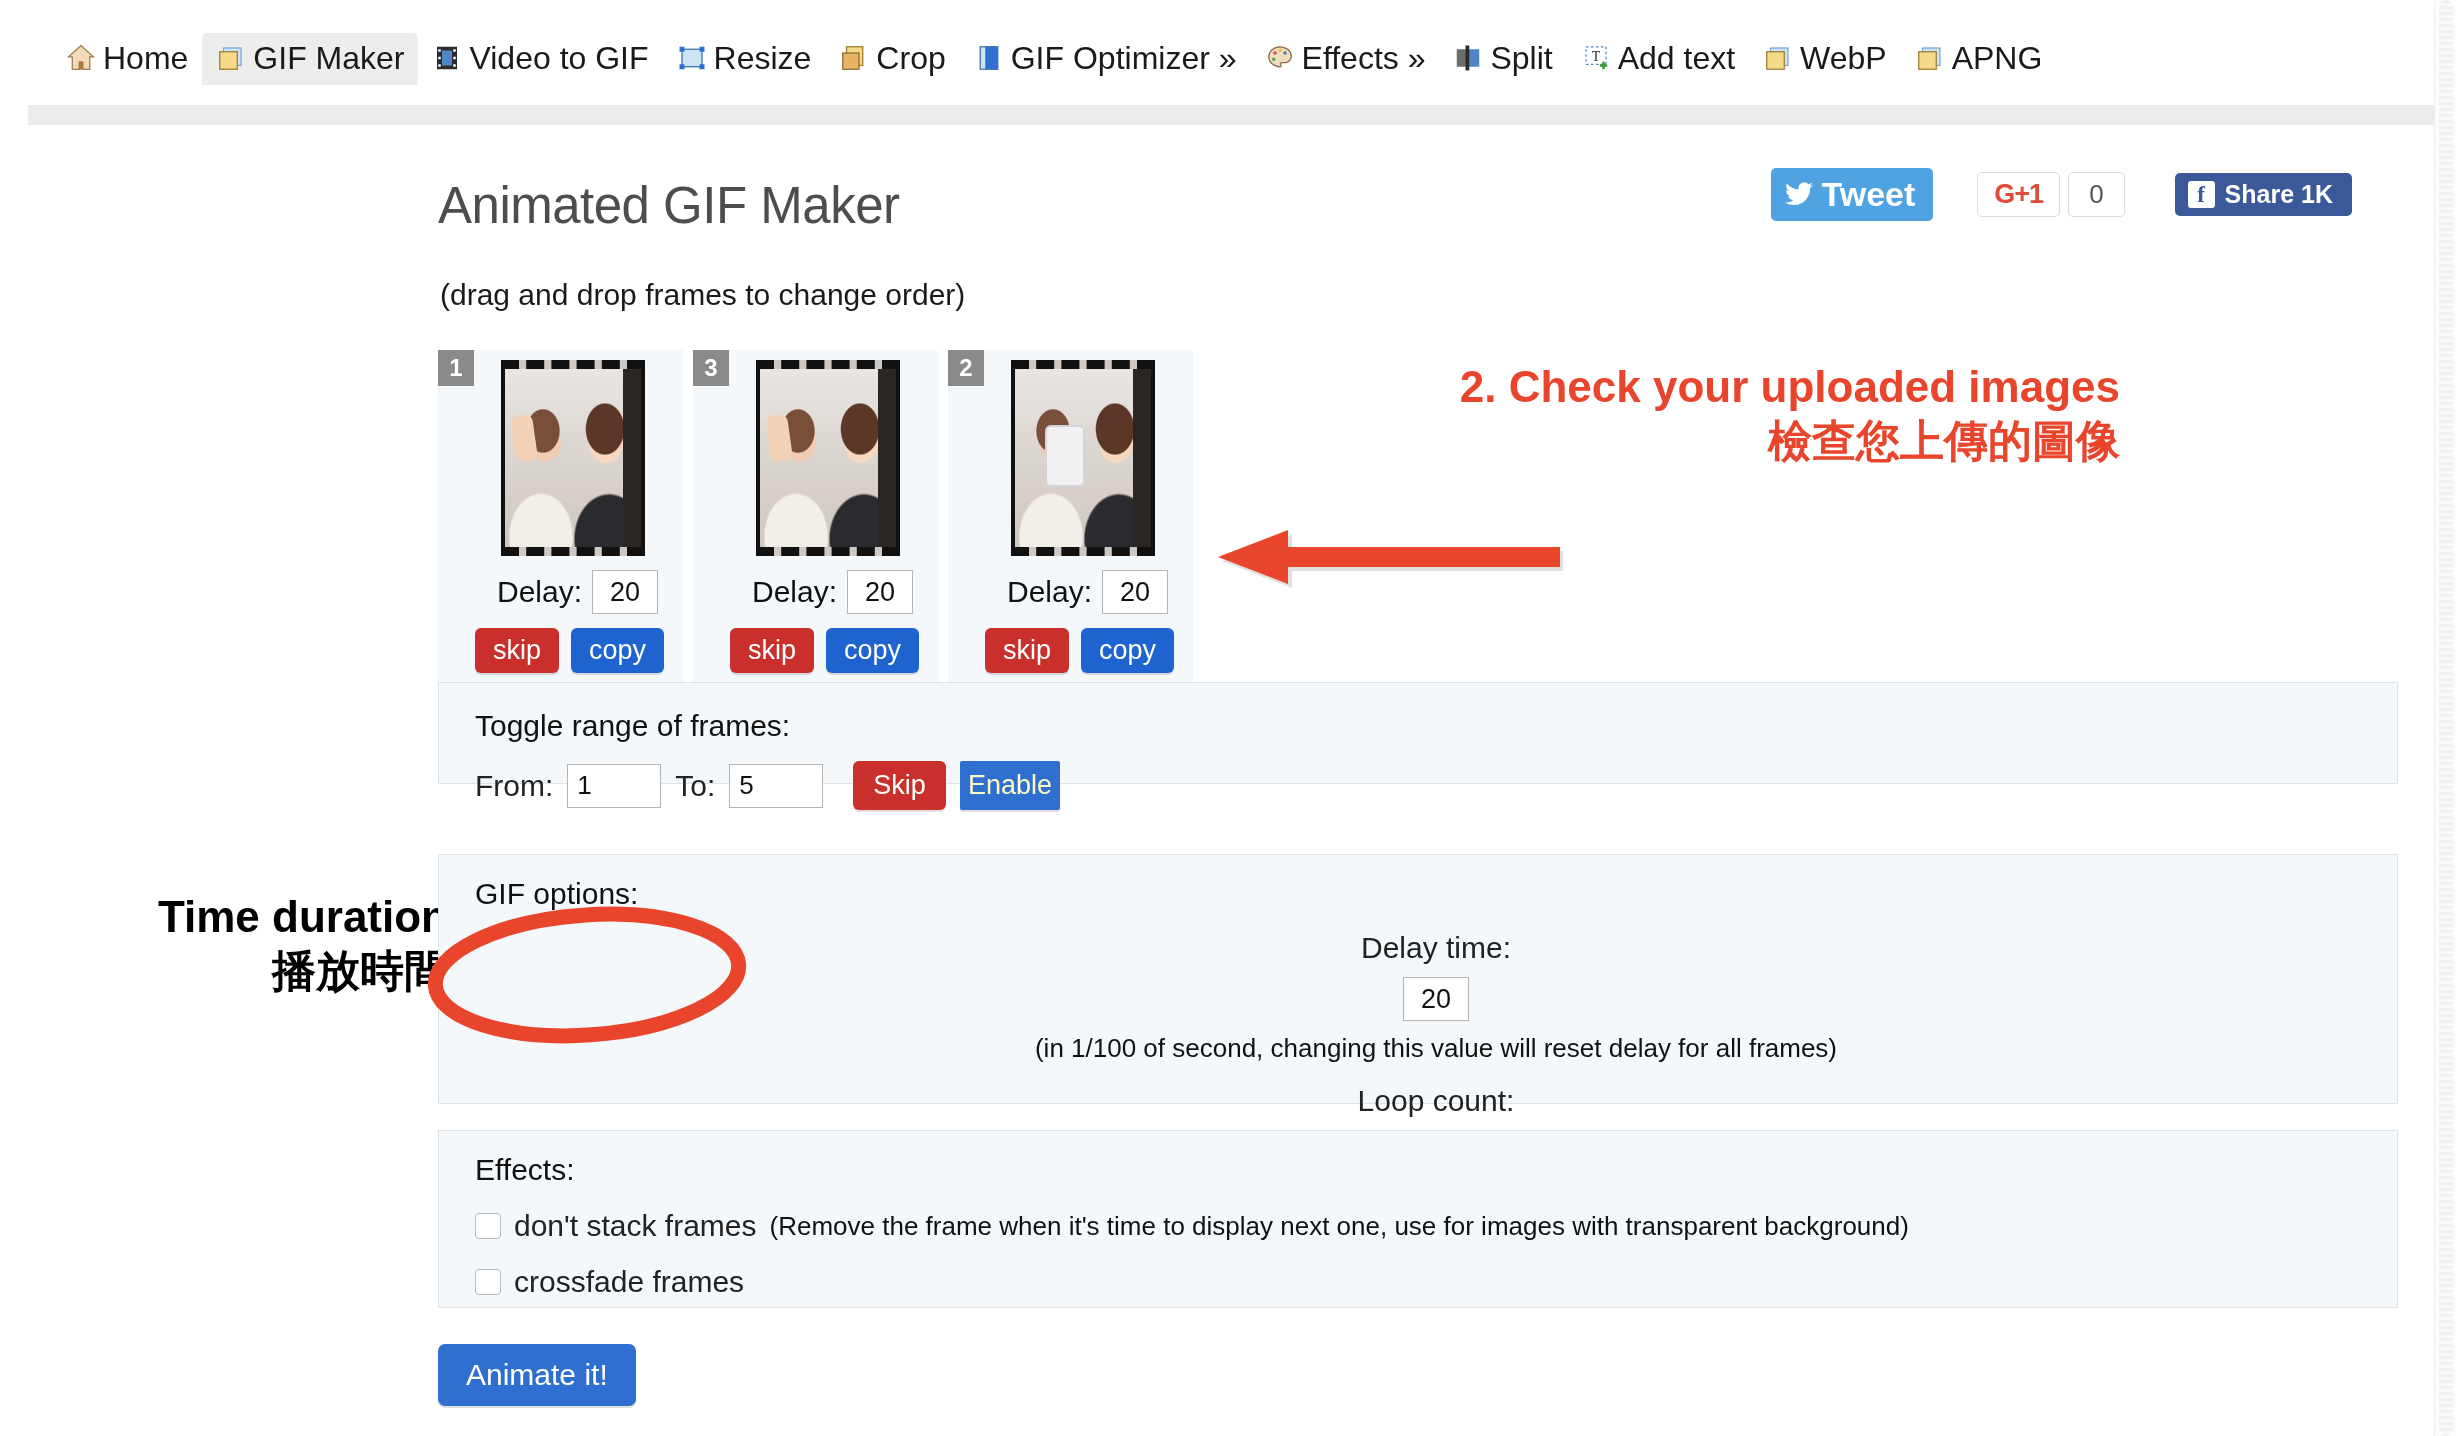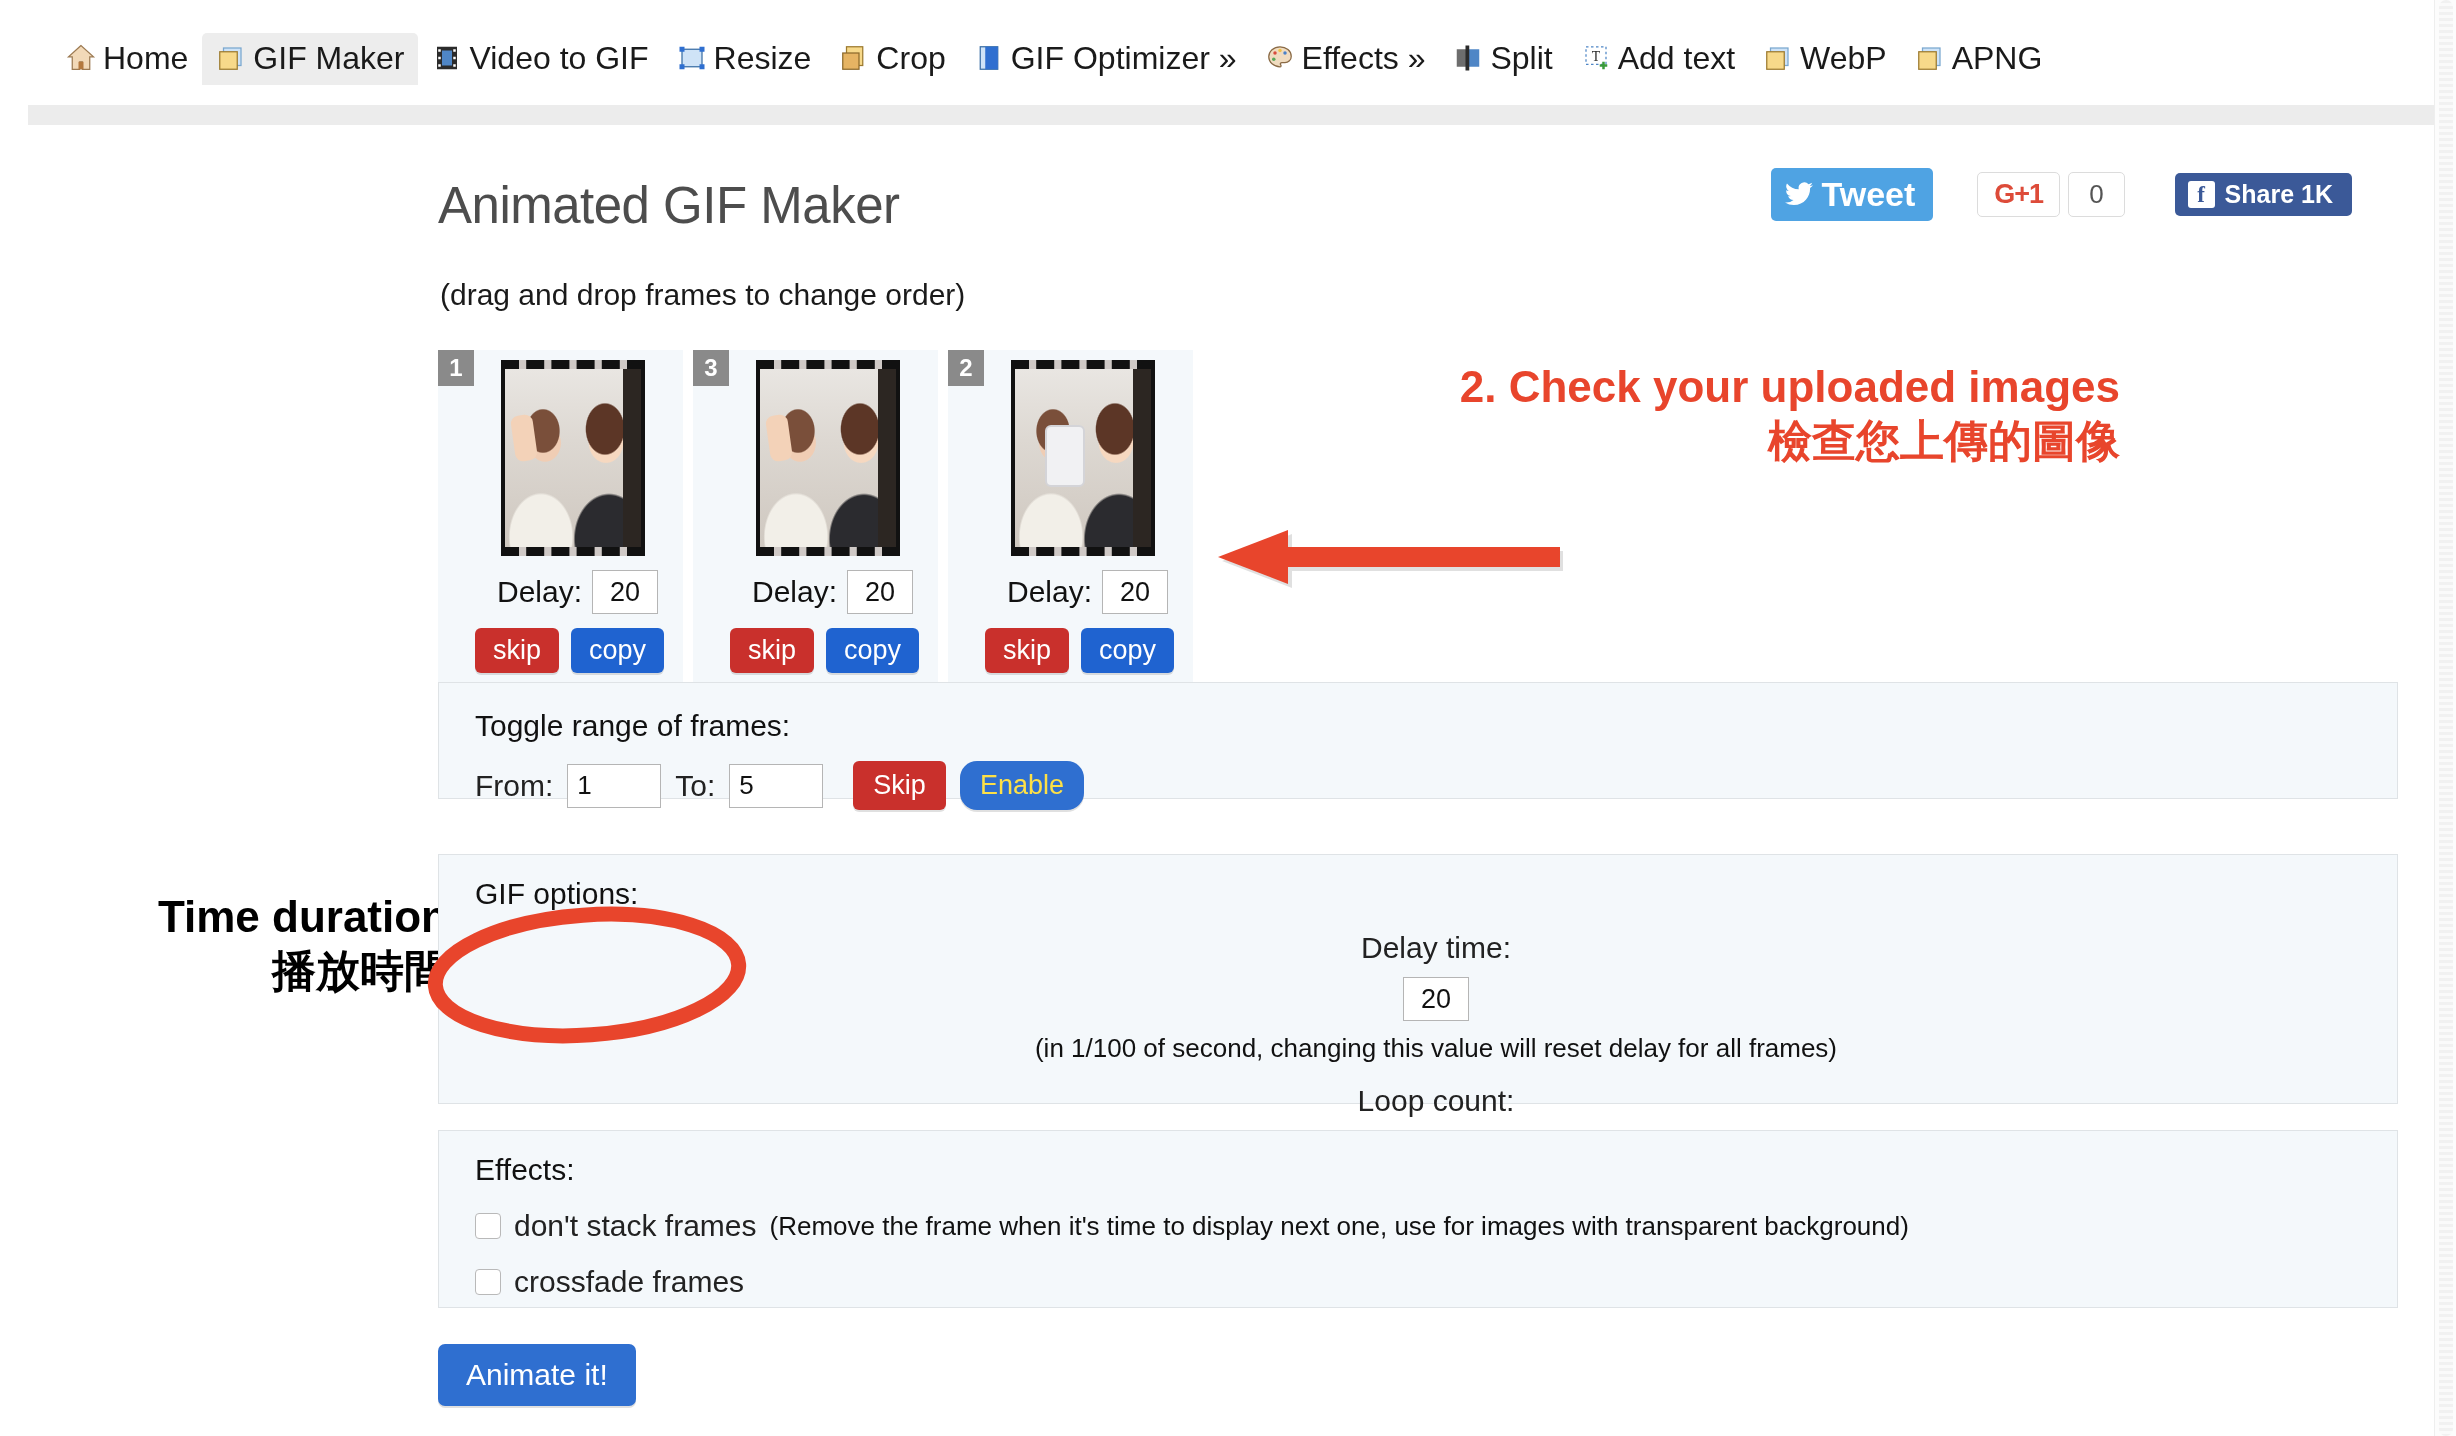--- a/index.html
+++ b/index.html
@@ -179,37 +179,37 @@
     position:absolute; left:425px; top:905px; width:325px; height:140px;
     pointer-events:none;
   }
 
   
   .panel{
     position:absolute; left:438px; width:1960px;
     background:#f4f8fb; border:1px solid #dfe3e6;
   }
   .panel-label{ font-size:30px; color:#111; }
-  #panel-toggle{ top:682px; height:117px; padding:26px 0 0 36px; }
+  #panel-toggle{ top:682px; height:102px; padding:26px 0 0 36px; }
   .range-row{
     display:flex; align-items:center; gap:14px; margin-top:18px; font-size:30px;
   }
   .range-input{
     width:94px; height:44px; border:1px solid #b5b5b5; background:#fff;
     font-size:26px; padding-left:9px; color:#111;
     font-family:"Liberation Sans", sans-serif;
   }
   .btn-skip-lg{
     background:#c9302c; color:#fff; border:none; border-radius:6px;
     padding:9px 20px; font-size:27px; margin-left:16px; cursor:pointer;
     font-family:"Liberation Sans", sans-serif; box-shadow:0 2px 0 rgba(0,0,0,.12);
   }
   .btn-enable{
-    background:#2f6fd0; color:#fde047; border:none; border-radius:17px;
-    padding:9px 20px; font-size:27px; cursor:pointer;
+    background:#2f6fd0; color:#fef9c3; border:none; border-radius:2px;
+    padding:9px 8px; font-size:27px; cursor:pointer;
     font-family:"Liberation Sans", sans-serif; box-shadow:0 2px 0 rgba(0,0,0,.12);
   }
 
   #panel-gif{ top:854px; height:250px; padding:22px 0 0 36px; }
   .opt-row{ display:flex; align-items:center; gap:12px; margin-top:20px; font-size:30px;flex-direction:column; }
   .opt-input{
     width:66px; height:44px; border:1px solid #b5b5b5; background:#fff;
     font-size:27px; text-align:center; color:#111;
     font-family:"Liberation Sans", sans-serif;
   }

